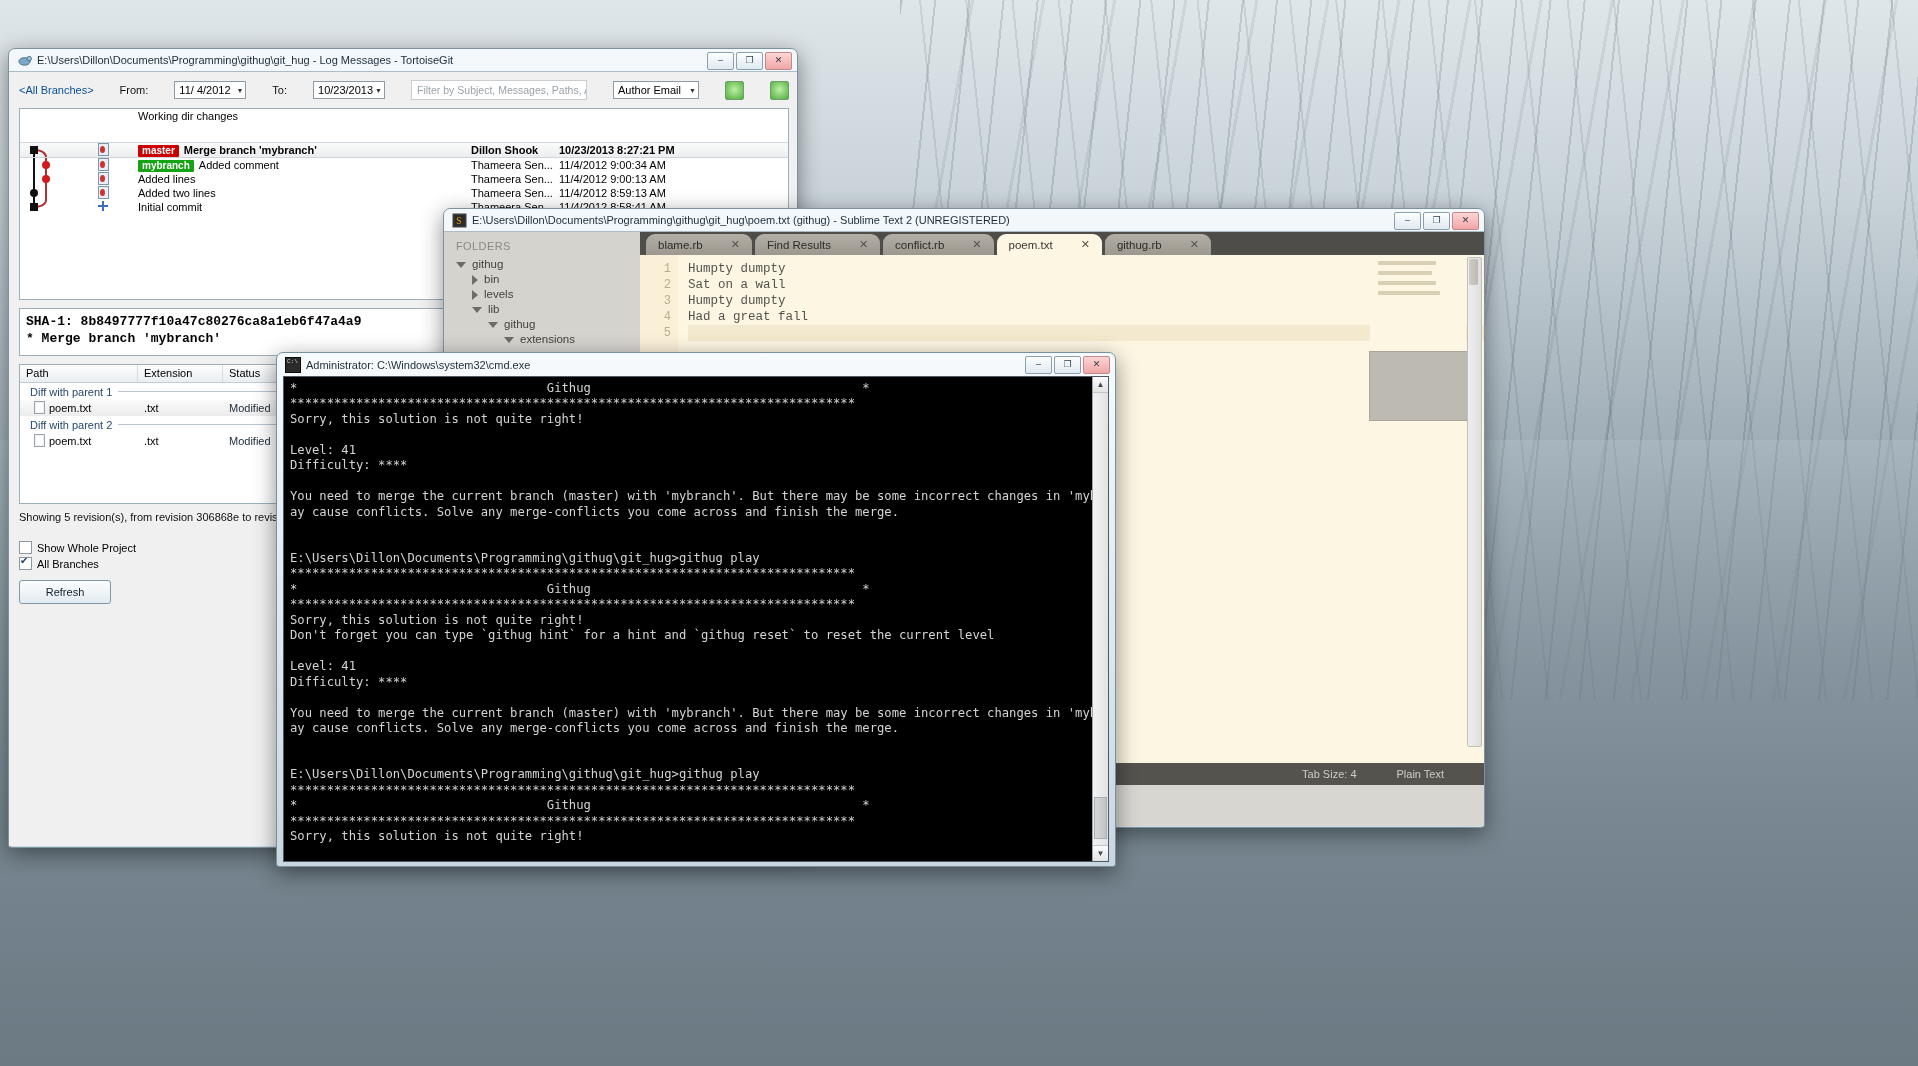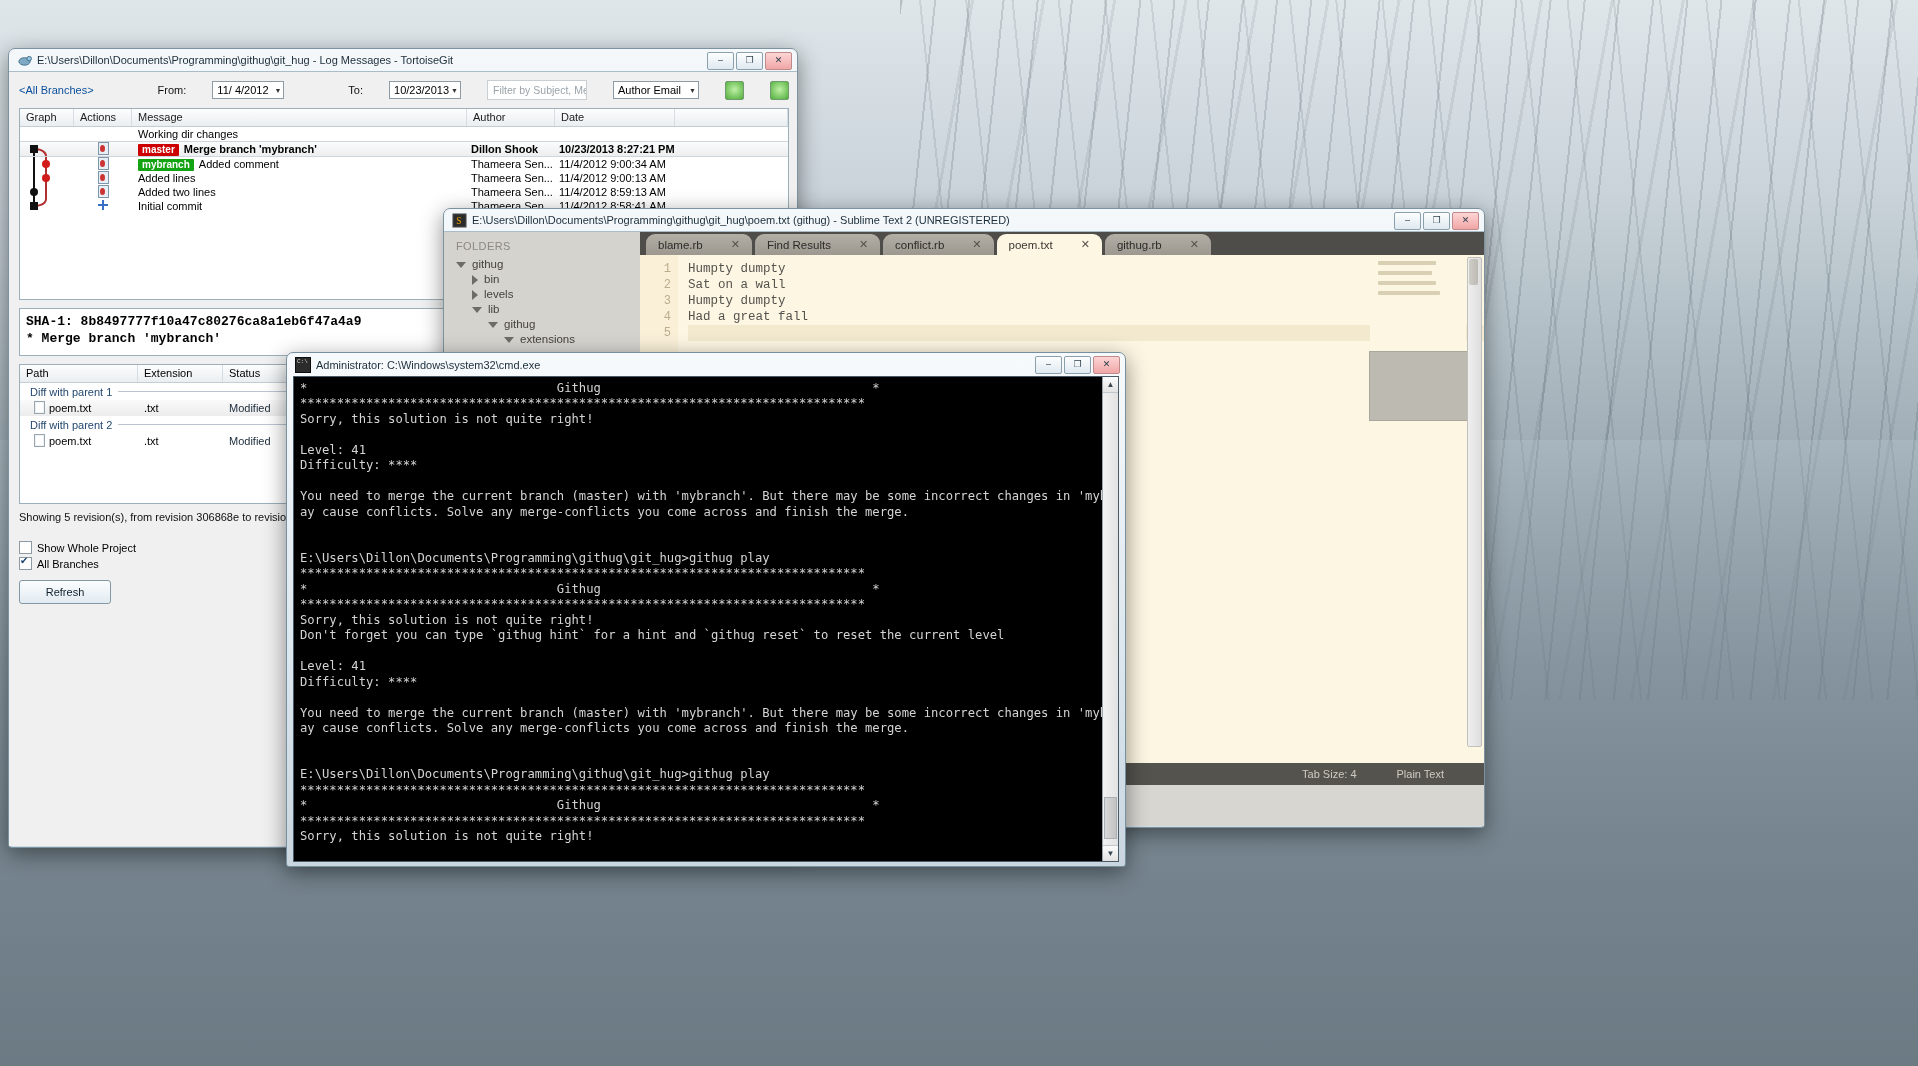--- a/index.html
+++ b/index.html
@@ -44,21 +44,21 @@
       background:linear-gradient(180deg,#fdfefe,#dfe9f0);
       font-size:9px;line-height:14px;text-align:center;color:#2c3e4a;}
   .wb.close{background:linear-gradient(180deg,#fdd5d5,#f0a6a6);border-color:#c08a8a;}
 
   
   #tortoise{left:8px;top:48px;width:790px;height:800px;}
   #tortoise .client{background:#f0f0f0;height:calc(100% - 23px);
     border-top:1px solid #a9bcc8;box-sizing:border-box;padding:6px 8px 6px 10px;}
   .tg-toolbar{display:flex;align-items:center;gap:26px;height:24px;font-size:11px;}
   .tg-link{color:#0b4f9c;cursor:pointer;}
-  .lbl{color:#111;margin-left:38px;}
+  .lbl{color:#111;}
   .combo{display:inline-flex;align-items:center;justify-content:space-between;
     width:72px;height:18px;border:1px solid #8c9ba5;background:#fff;font-size:11px;
     padding:0 2px 0 4px;box-sizing:border-box;}
   .combo .arw{font-size:7px;color:#333;}
   .filterbox{flex:1;height:18px;border:1px solid #c8ced2;background:#fff;
     color:#9aa3a9;font-size:10.5px;line-height:18px;padding-left:5px;overflow:hidden;
     white-space:nowrap;}
   .authcombo{width:86px;}
   .tg-ic{width:17px;height:17px;border:1px solid #6f9b6f;border-radius:2px;
     background:radial-gradient(circle at 50% 45%,#bff0a6,#4fae3a);}
@@ -69,21 +69,21 @@
   .gh div{padding-left:6px;border-right:1px solid #d6dde2;height:100%;
           line-height:17px;box-sizing:border-box;color:#1a1a1a;}
   .c-graph{width:54px;} .c-act{width:58px;} .c-msg{width:335px;}
   .c-auth{width:88px;} .c-date{width:120px;} .c-last{flex:1;}
   .grow{display:flex;height:14px;align-items:center;}
   .grow>div{height:14px;line-height:14px;box-sizing:border-box;overflow:hidden;
             white-space:nowrap;}
   .grow .c-msg{padding-left:6px;}
   .grow .c-auth,.grow .c-date{padding-left:4px;}
   .grow.sel{background:linear-gradient(180deg,#fbfbfb,#eceef0);font-weight:bold;
-            border-top:1px solid #cfd6db;border-bottom:1px solid #cfd6db;}
+            border-top:1px solid #cfd6db;border-bottom:1px solid #cfd6db;margin-top:19px;}
   .tag{display:inline-block;color:#fff;font-size:10px;font-weight:bold;
        padding:0 4px;line-height:12px;border-radius:1px;margin-right:5px;}
   .tag.master{background:#cc0000;}
   .tag.mybranch{background:#13a313;}
   .graphcell{position:relative;width:54px;height:14px;}
   .actcell{width:58px;text-align:center;}
   .mico{display:inline-block;width:9px;height:11px;border:1px solid #7e96ab;
         background:#e8eef5;position:relative;}
   .mico:after{content:"";position:absolute;left:1px;top:2px;width:5px;height:7px;
         background:#c33;border-radius:50%;}
@@ -161,21 +161,21 @@
   .st-vscroll{position:absolute;right:2px;top:2px;width:13px;height:96%;
      background:linear-gradient(90deg,#efefef,#dedede);border:1px solid #c2c0bb;border-radius:2px;}
   .st-vscroll i{position:absolute;left:1px;top:1px;width:9px;height:26px;display:block;
      background:linear-gradient(90deg,#cfcdc7,#bdbab4);border-radius:2px;}
   .st-status{height:22px;background:#55534e;display:flex;align-items:center;
      justify-content:flex-end;gap:40px;padding-right:40px;color:#cfcbc2;font-size:11px;}
   .st-gray-pane{position:absolute;right:3px;top:96px;width:110px;height:68px;
      background:#bdbab2;border:1px solid #a9a69e;}
 
   
-  #cmd{left:286px;top:352px;width:840px;height:515px;}
+  #cmd{left:276px;top:352px;width:840px;height:515px;}
   #cmd .cmd-frame{background:linear-gradient(180deg,#f7fafc,#dbe6ee 60%,#c9d6e0);
      border:1px solid #76909f;border-radius:7px 7px 3px 3px;height:100%;box-sizing:border-box;}
   #cmd .titlebar{height:23px;}
   #cmd .tico{width:14px;height:14px;background:#2b2b2b;border:1px solid #0c0c0c;
      position:relative;}
   #cmd .tico:after{content:"C:\\";position:absolute;left:1px;top:0;font-size:6px;
      color:#d8d8d8;font-family:"Liberation Mono",monospace;}
   .cmd-body{margin:0 6px 6px 6px;height:calc(100% - 29px);background:#000;
      border:1px solid #4a5a66;display:flex;overflow:hidden;}
   .cmd-text{flex:1;color:#d4d4d4;font-family:"DejaVu Sans Mono","Liberation Mono",monospace;
@@ -227,28 +227,20 @@
       <span class="filterbox">Filter by Subject, Messages, Paths, Authors, Emails, SHA-1, Refname, Bug-IDs</span>
       <span class="combo authcombo">
         <span>Author Email</span>
         <span class="arw">▼</span>
       </span>
       <span class="tg-ic"></span>
       <span class="tg-ic"></span>
     </div>
 
     <div class="tg-grid">
-      <div class="gh">
-        <div class="c-graph">Graph</div>
-        <div class="c-act">Actions</div>
-        <div class="c-msg">Message</div>
-        <div class="c-auth">Author</div>
-        <div class="c-date">Date</div>
-        <div class="c-last"></div>
-      </div>
 
       <div class="grow">
         <div class="graphcell"></div>
         <div class="actcell"></div>
         <div class="c-msg">Working dir changes</div>
         <div class="c-auth"></div>
         <div class="c-date"></div>
       </div>
 
       <div class="grow sel">

